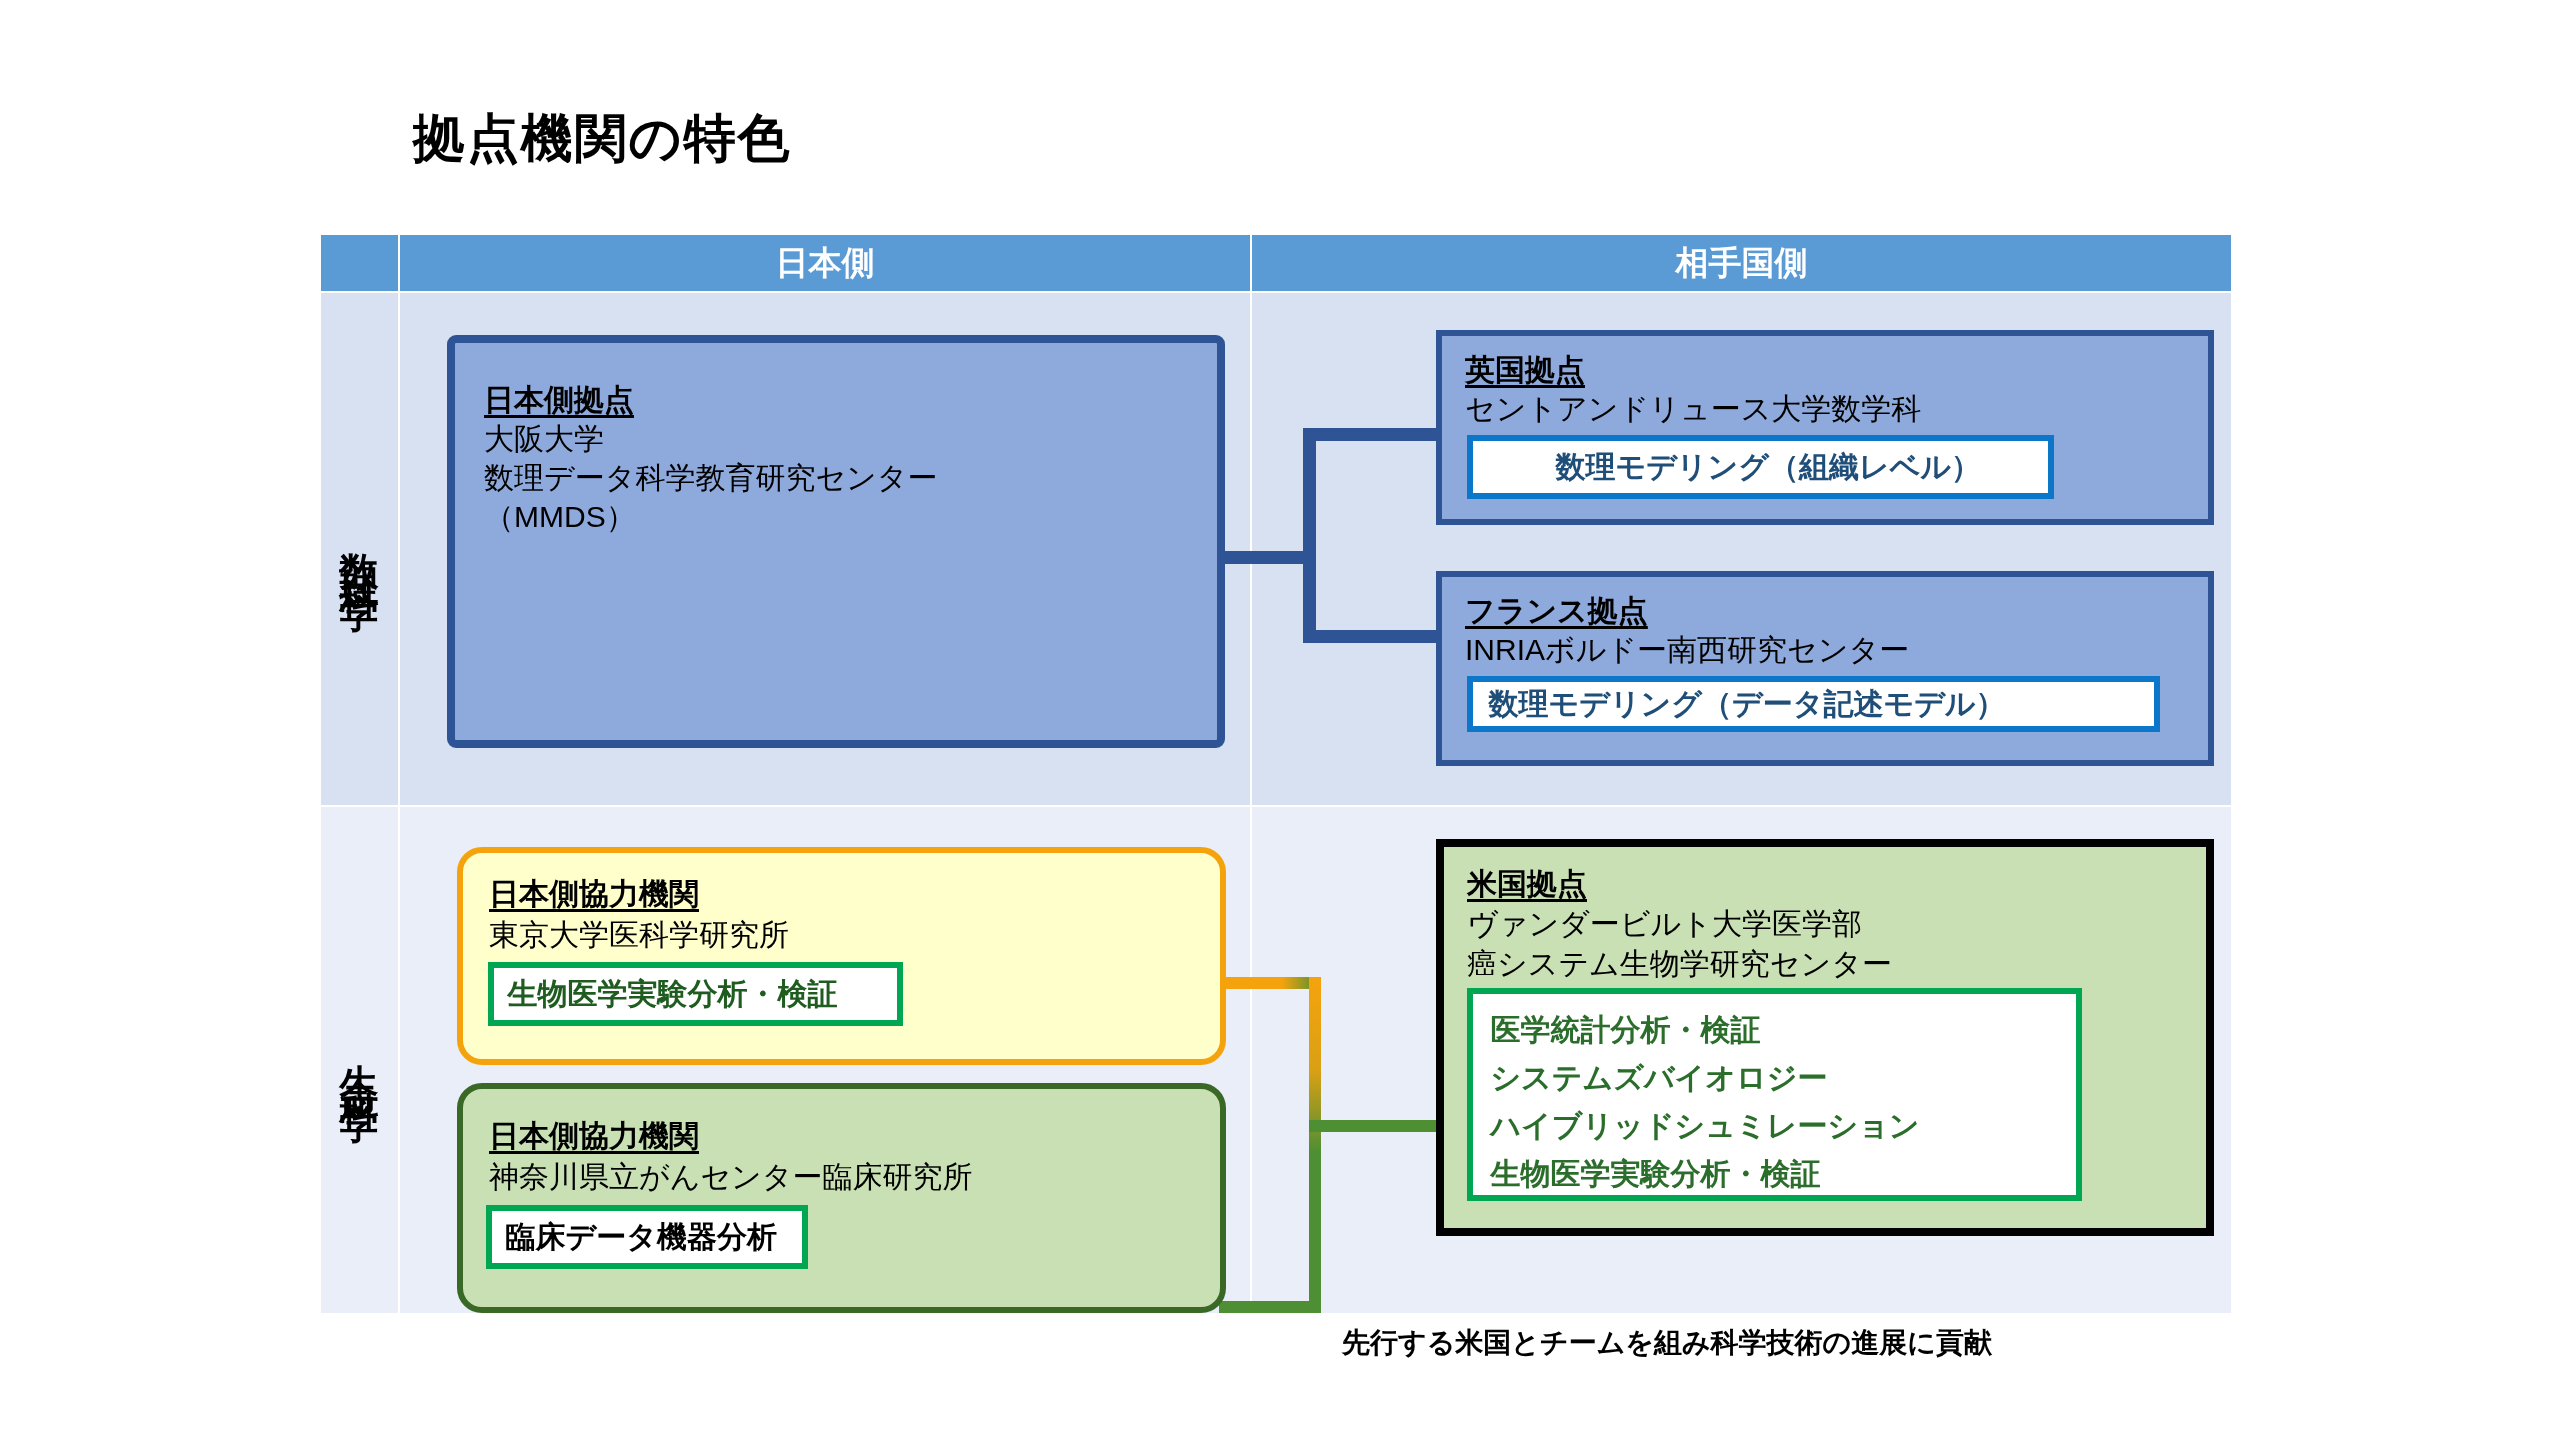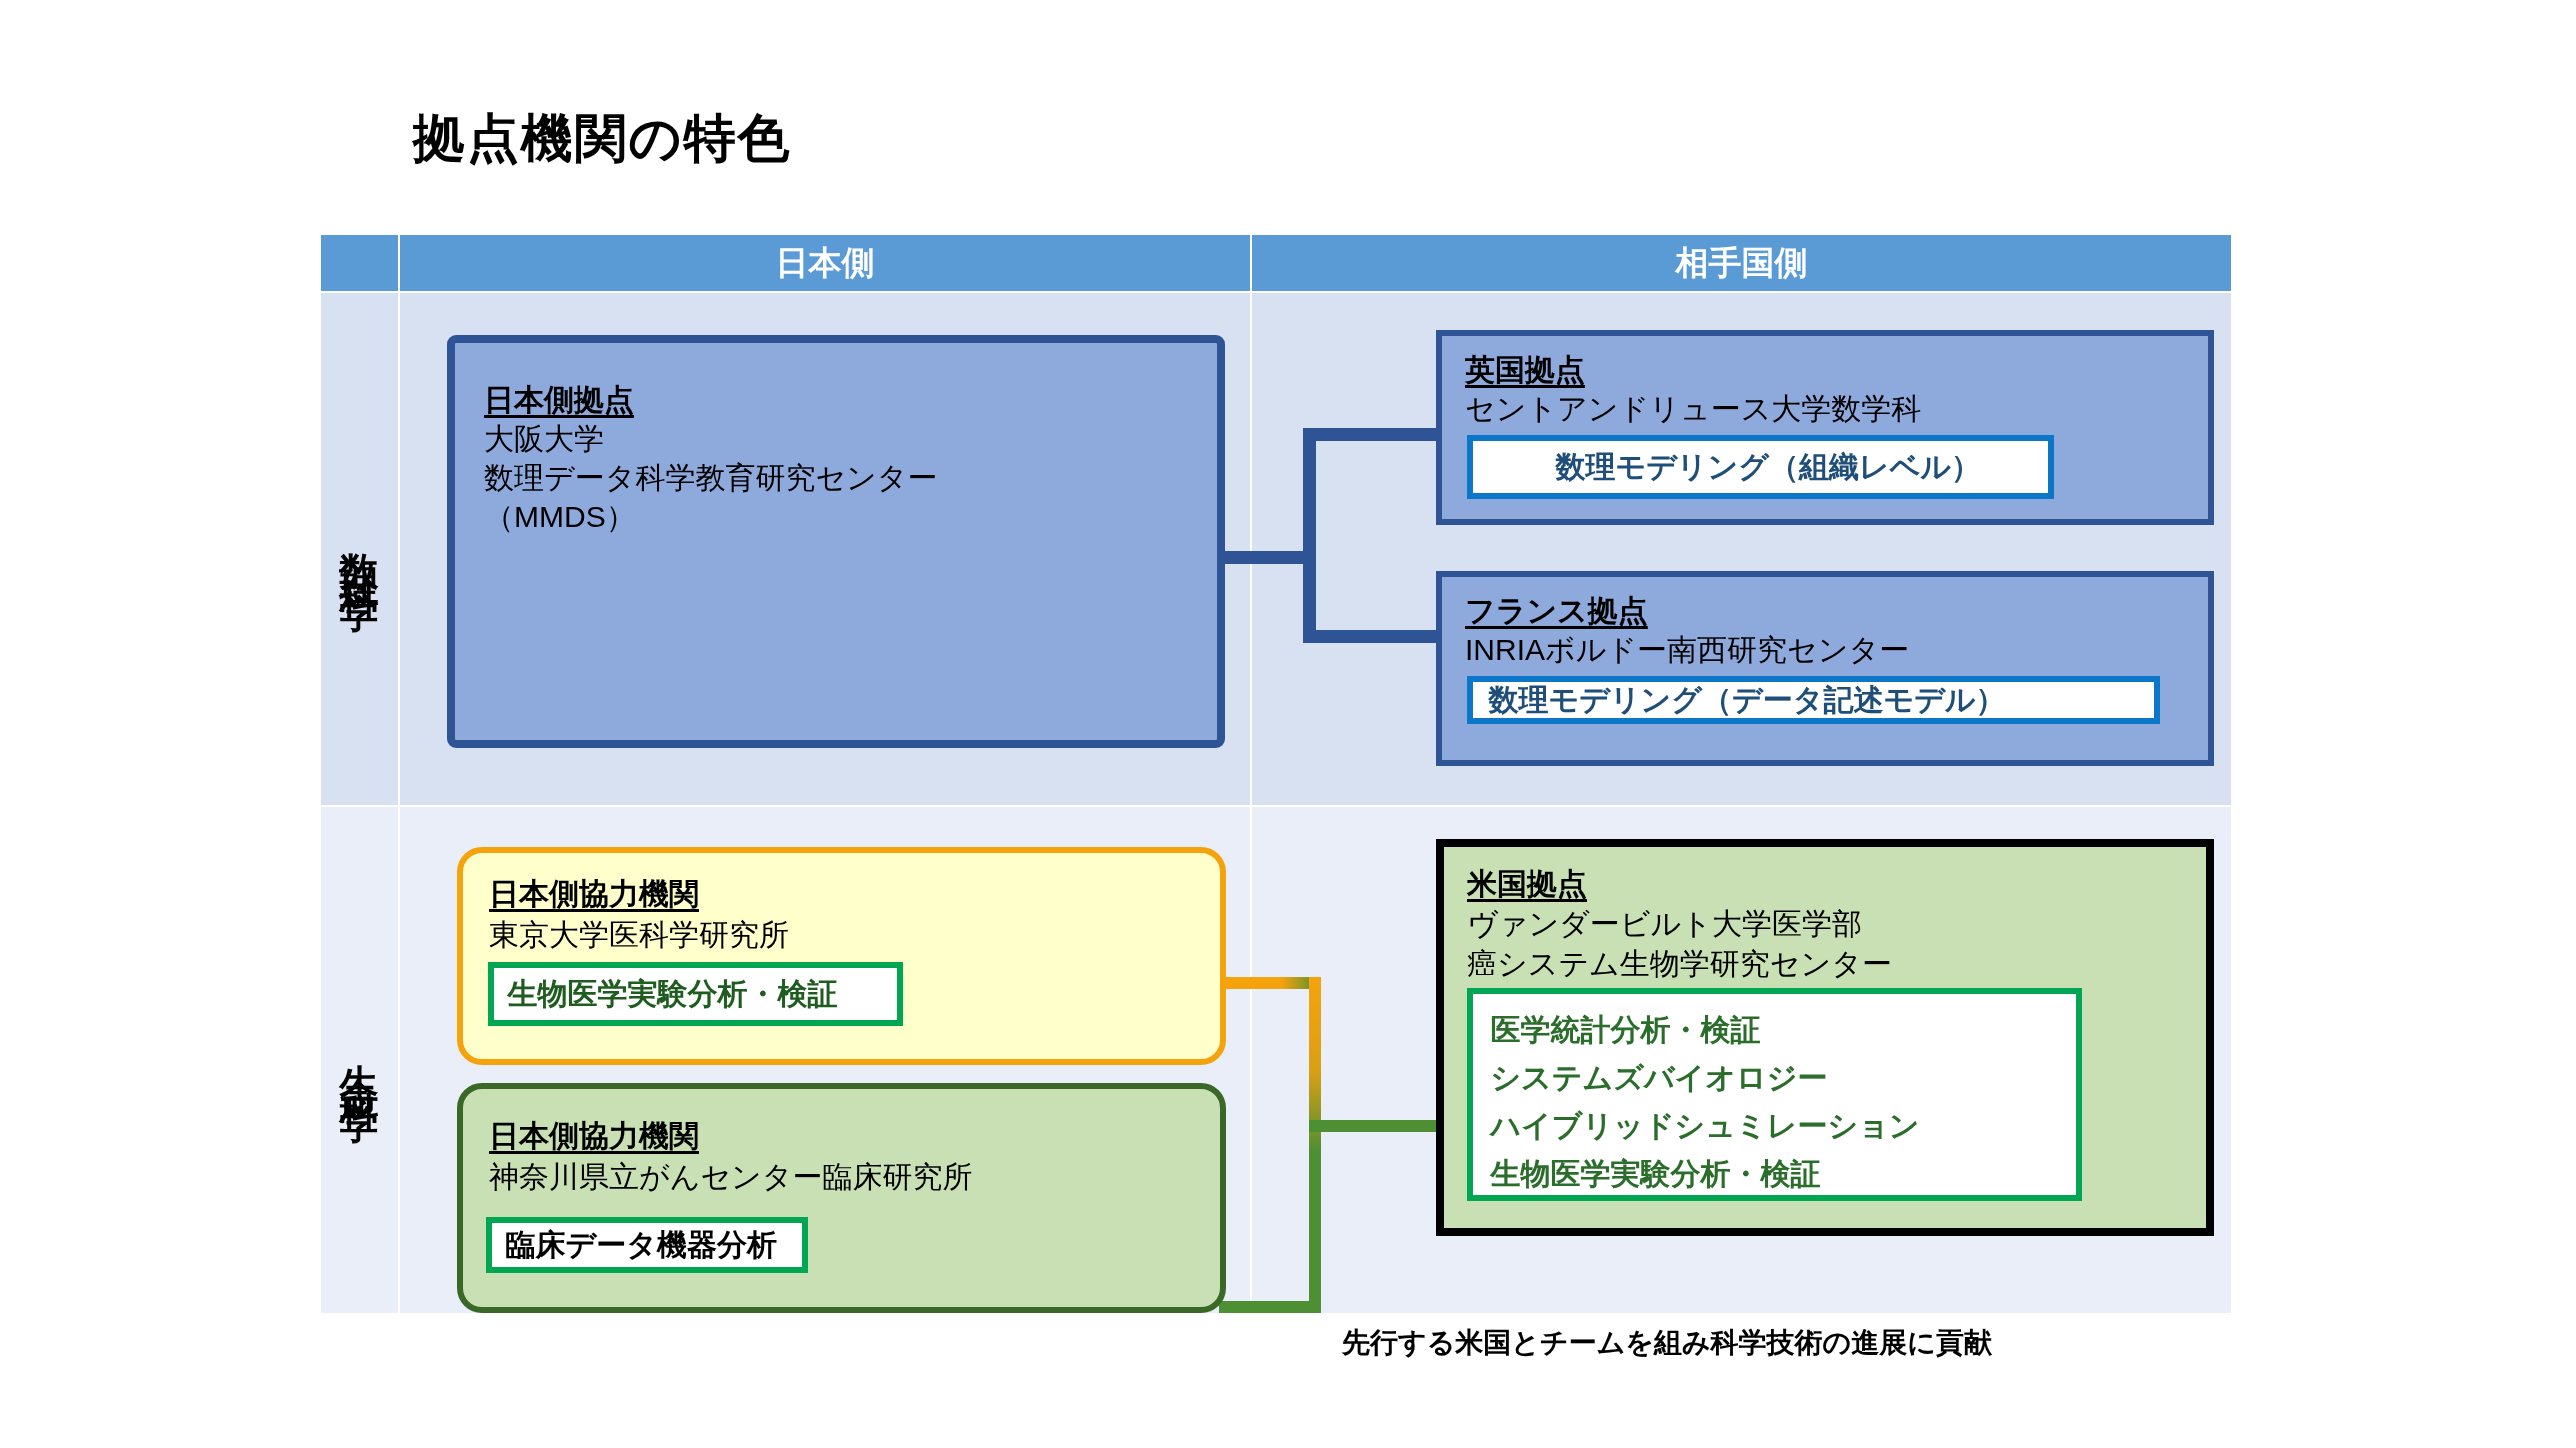--- a/index.html
+++ b/index.html
@@ -98,21 +98,21 @@
   
   #box-fr{
     position:absolute;left:1436px;top:571px;width:778px;height:195px;
     background:#8ea9db;border:6.8px solid #2e5496;box-sizing:border-box;
   }
   #box-fr .txt{
     position:absolute;left:23px;top:13.5px;
     font-size:30px;color:#000000;line-height:1.32;
   }
   #box-fr-inner{
-    position:absolute;left:25px;top:99px;width:693px;height:48px;
+    position:absolute;left:25px;top:99px;width:693px;height:56px;
     background:#ffffff;border:6.8px solid #0c76c8;box-sizing:border-box;
     display:flex;align-items:center;padding-left:15.5px;
   }
   #box-fr-inner .line{font-size:30px;font-weight:bold;color:#1f4e79;}
 
   
   #box-yellow{
     position:absolute;left:457px;top:847px;width:769px;height:218px;
     background:#ffffcc;border:6.8px solid #f5a30d;border-radius:25px;
     box-sizing:border-box;
@@ -132,23 +132,23 @@
   #box-green{
     position:absolute;left:457px;top:1083px;width:769px;height:230px;
     background:#c9e0b4;border:6.8px solid #3a6827;border-radius:25px;
     box-sizing:border-box;
   }
   #box-green .txt{
     position:absolute;left:26px;top:27px;
     font-size:30px;color:#000000;line-height:1.35;
   }
   #box-green-inner{
-    position:absolute;left:23px;top:116px;width:322px;height:56px;
+    position:absolute;left:23px;top:116px;width:322px;height:64px;
     background:#ffffff;border:6.8px solid #00a651;box-sizing:border-box;
-    display:flex;align-items:center;padding-left:13.5px;margin-top:12px;
+    display:flex;align-items:center;padding-left:13.5px;
   }
   #box-green-inner .line{font-size:30px;font-weight:bold;color:#000000;}
 
   
   #box-us{
     position:absolute;left:1436px;top:839px;width:778px;height:397px;
     background:#c9e0b4;border:8.7px solid #000000;box-sizing:border-box;
   }
   #box-us .txt{
     position:absolute;left:23px;top:17.4px;

